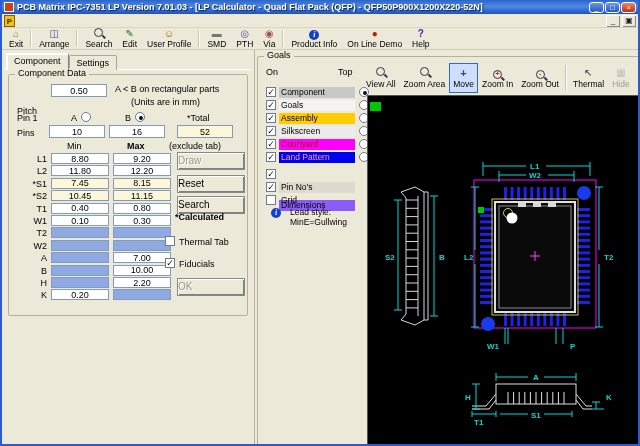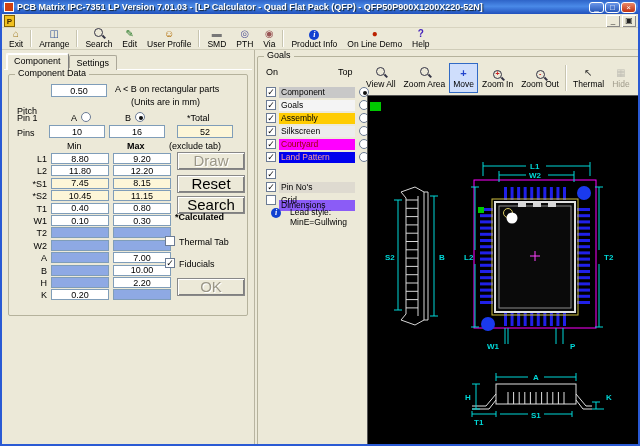--- a/index.html
+++ b/index.html
@@ -53,21 +53,21 @@
   .cb { display:inline-block; width:10px; height:10px; background:#fff; border:1px solid #6b7b94; font-size:9px; line-height:9px; text-align:center; color:#111; vertical-align:middle; }
   .rb { display:inline-block; width:10px; height:10px; background:#fff; border:1px solid #6b7b94; border-radius:50%; position:relative; vertical-align:middle; }
   .rb.sel::after { content:""; position:absolute; left:2.5px; top:2.5px; width:4px; height:4px; border-radius:50%; background:#101010; }
 
   .dim-row { position:absolute; left:8px; height:12px; width:225px; }
   .dim-row .dlab { position:absolute; left:0; width:30px; text-align:right; font-size:9px; top:1px; }
   .dim-row .din { position:absolute; top:0; width:58px; height:11px; }
   .dim-row .din.min { left:34px; }
   .dim-row .din.max { left:96px; }
 
-  .pbtn { position:absolute; width:68px; height:18px; background:#ece9d8; box-shadow:inset 1px 1px 0 #fff, inset -1px -1px 0 #808080; border:1px solid #888; font-size:15px; text-align:center; line-height:16px; }
+  .pbtn { position:absolute; width:68px; height:18px; background:#ece9d8; box-shadow:inset 1px 1px 0 #fff, inset -1px -1px 0 #808080; border:1px solid #888; font-size:10px; line-height:16px; }
   .pbtn.disabled { color:#9b9788; text-shadow:1px 1px 0 #fff; }
 
   
   .viewerpanel { position:absolute; left:253px; top:50px; width:387px; height:396px; background:#ece9d8; }
   .vw-group { left:2px; top:6px; width:386px; height:392px; }
   .legend-hdr { position:absolute; font-size:9px; }
   .layer-row { position:absolute; left:8px; height:11px; width:110px; }
   .layer-row .cb { position:absolute; left:0; top:0; }
   .layer-row .band { position:absolute; left:13px; top:0; width:76px; height:11px; font-size:8.5px; line-height:11px; padding-left:2px; white-space:nowrap; overflow:hidden; }
   .layer-row .rb { position:absolute; left:93px; top:0; }

